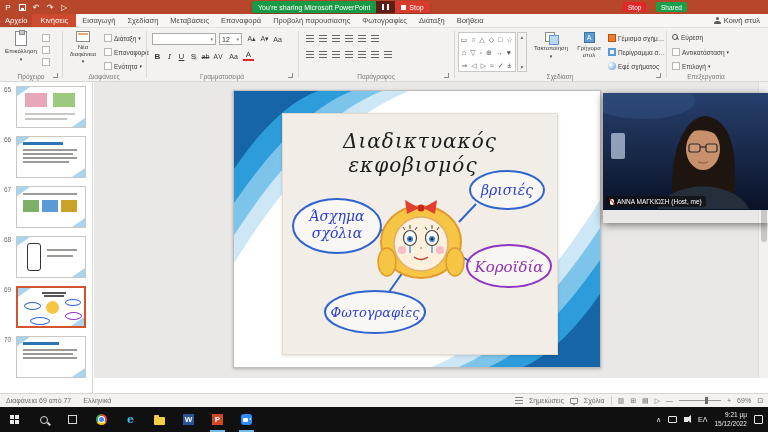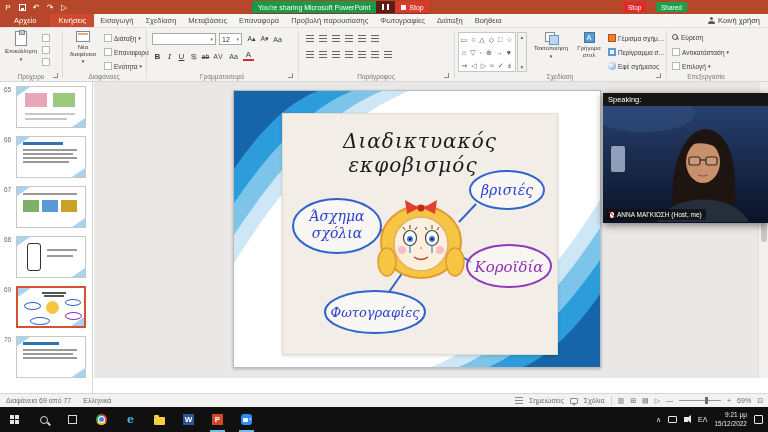--- a/index.html
+++ b/index.html
@@ -20,21 +20,21 @@
   .seg.dark{background:#5C1F15;}
   .seg.red{background:#D83A2B;}
   .pbar{display:inline-block;width:2px;height:6px;background:#fff;}
   .stopsq{display:inline-block;width:5px;height:5px;background:#fff;}
   .corner-btn{position:absolute;top:2px;height:10px;border-radius:2px;font-size:6.5px;color:#fff;display:flex;align-items:center;padding:0 5px;}
   .cstop{left:623px;background:#E02828;}
   .cshared{left:656px;background:#1BA049;}
 
   
   .tabrow{position:absolute;left:0;top:14px;width:768px;height:14px;background:#F7F5F3;border-bottom:1px solid #E3E1DE;display:flex;align-items:stretch;font-size:7.5px;}
-  .filetab{background:#B7472A;color:#fff;padding:0 14px;display:flex;align-items:center;}
+  .filetab{background:#B7472A;color:#fff;padding:0 5px;display:flex;align-items:center;}
   .hometab{background:#CE4A2E;color:#fff;padding:0 8px;display:flex;align-items:center;}
   .tab{color:#4B4B4B;padding:0 6px;display:flex;align-items:center;white-space:nowrap;}
   .tellme{color:#8A8A8A;display:flex;align-items:center;gap:3px;padding-left:8px;white-space:nowrap;}
   .bulb{width:6px;height:6px;background:#F2C811;border-radius:50%;flex:none;}
   .share-top{margin-left:auto;display:flex;align-items:center;gap:3px;padding-right:8px;color:#3B3B3B;white-space:nowrap;}
   .person{width:7px;height:7px;position:relative;flex:none;}
   .person::before{content:'';position:absolute;left:2px;top:0;width:3px;height:3px;border-radius:50%;background:#5B5B5B;}
   .person::after{content:'';position:absolute;left:0;top:3.5px;width:7px;height:3.5px;border-radius:3px 3px 0 0;background:#5B5B5B;}
 
   
@@ -173,21 +173,21 @@
     <div class="tab">Εισαγωγή</div>
     <div class="tab">Σχεδίαση</div>
     <div class="tab">Μεταβάσεις</div>
     <div class="tab">Επαναφορά</div>
     <div class="tab">Προβολή παρουσίασης</div>
     <div class="tab">Φωτογραφίες</div>
     <div class="tab">Διάταξη</div>
     <div class="tab">Βοήθεια</div>
     <div class="share-top">
         <span class="person"></span>
-        <span>Κοινή χρήση</span>
+        <span>Κοινή στυλ</span>
       </div>
   </div>
 
   <div class="ribbon">
 
     <div class="bigbtn" style="left:4px;top:3px;width:34px;">
       <span class="clipboard"></span>
       <span style="font-size:6px;">Επικόλληση</span>
       <span style="font-size:5px;">▾</span>
     </div>
@@ -546,23 +546,20 @@
       <span>ΕΛ</span>
       <span class="clock">
         <span>9:21 μμ</span>
         <span>15/12/2022</span>
       </span>
       <span class="acic"></span>
     </div>
   </div>
 
   <div class="zwin">
-    <div class="zhead">
-        <span>Speaking:</span>
-      </div>
     <div class="zvideo">
       <svg width="165" height="117" viewBox="0 0 165 117">
         <defs>
           <linearGradient id="vbg" x1="0" y1="0" x2="0" y2="1">
             <stop offset="0" stop-color="#27406E"></stop>
               <stop offset="1" stop-color="#0A1226"></stop>
           </linearGradient>
         </defs>
         <rect width="165" height="117" fill="url(#vbg)"></rect>
         <ellipse cx="40" cy="8" rx="52" ry="18" fill="#31517F" opacity="0.5"></ellipse>

